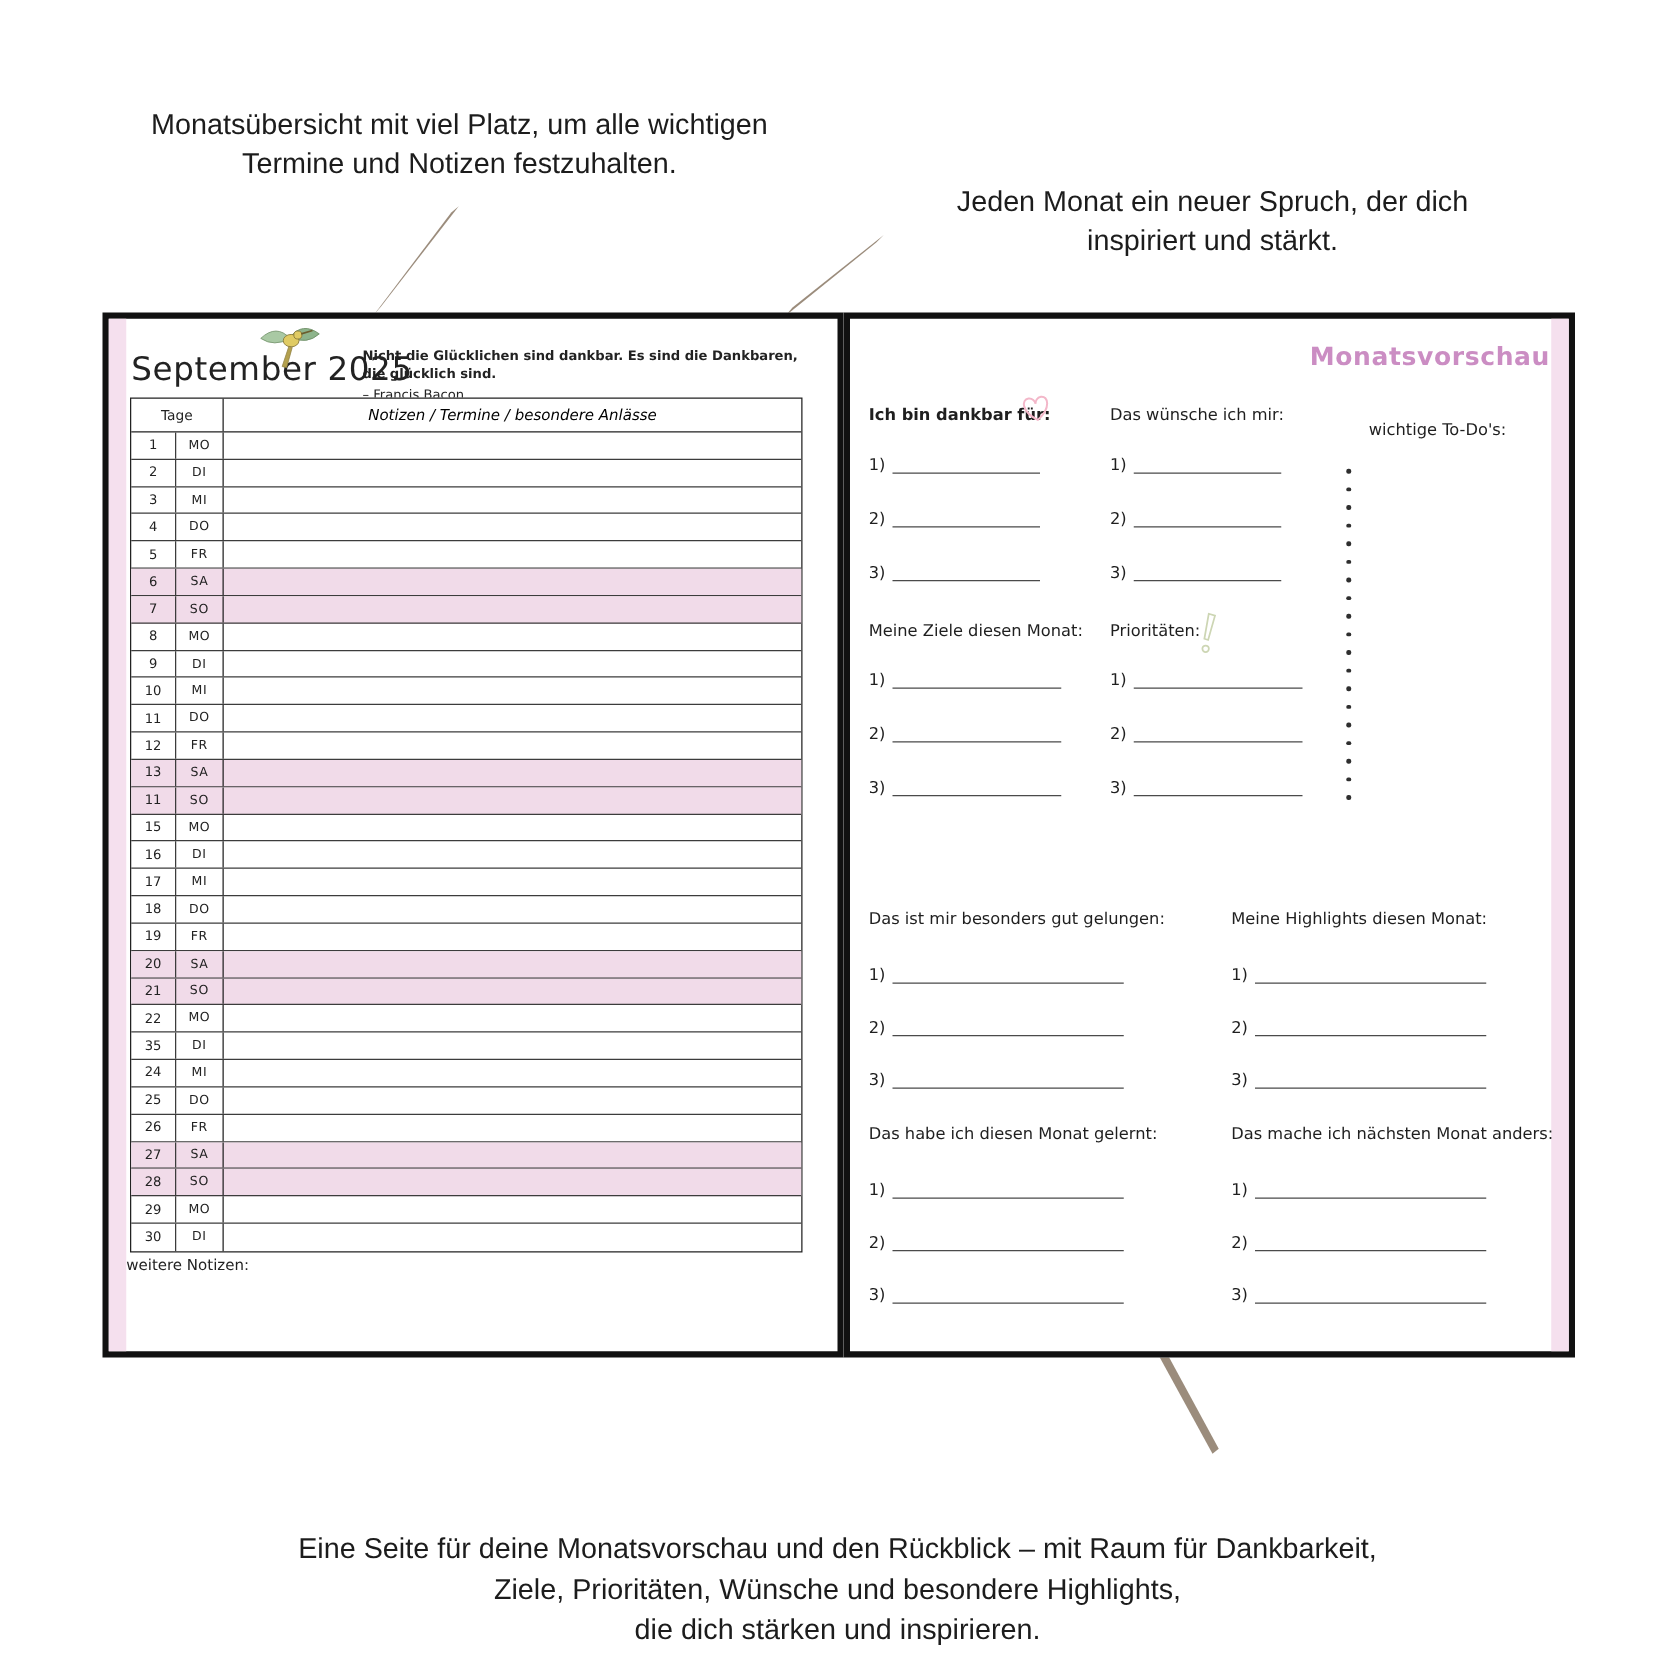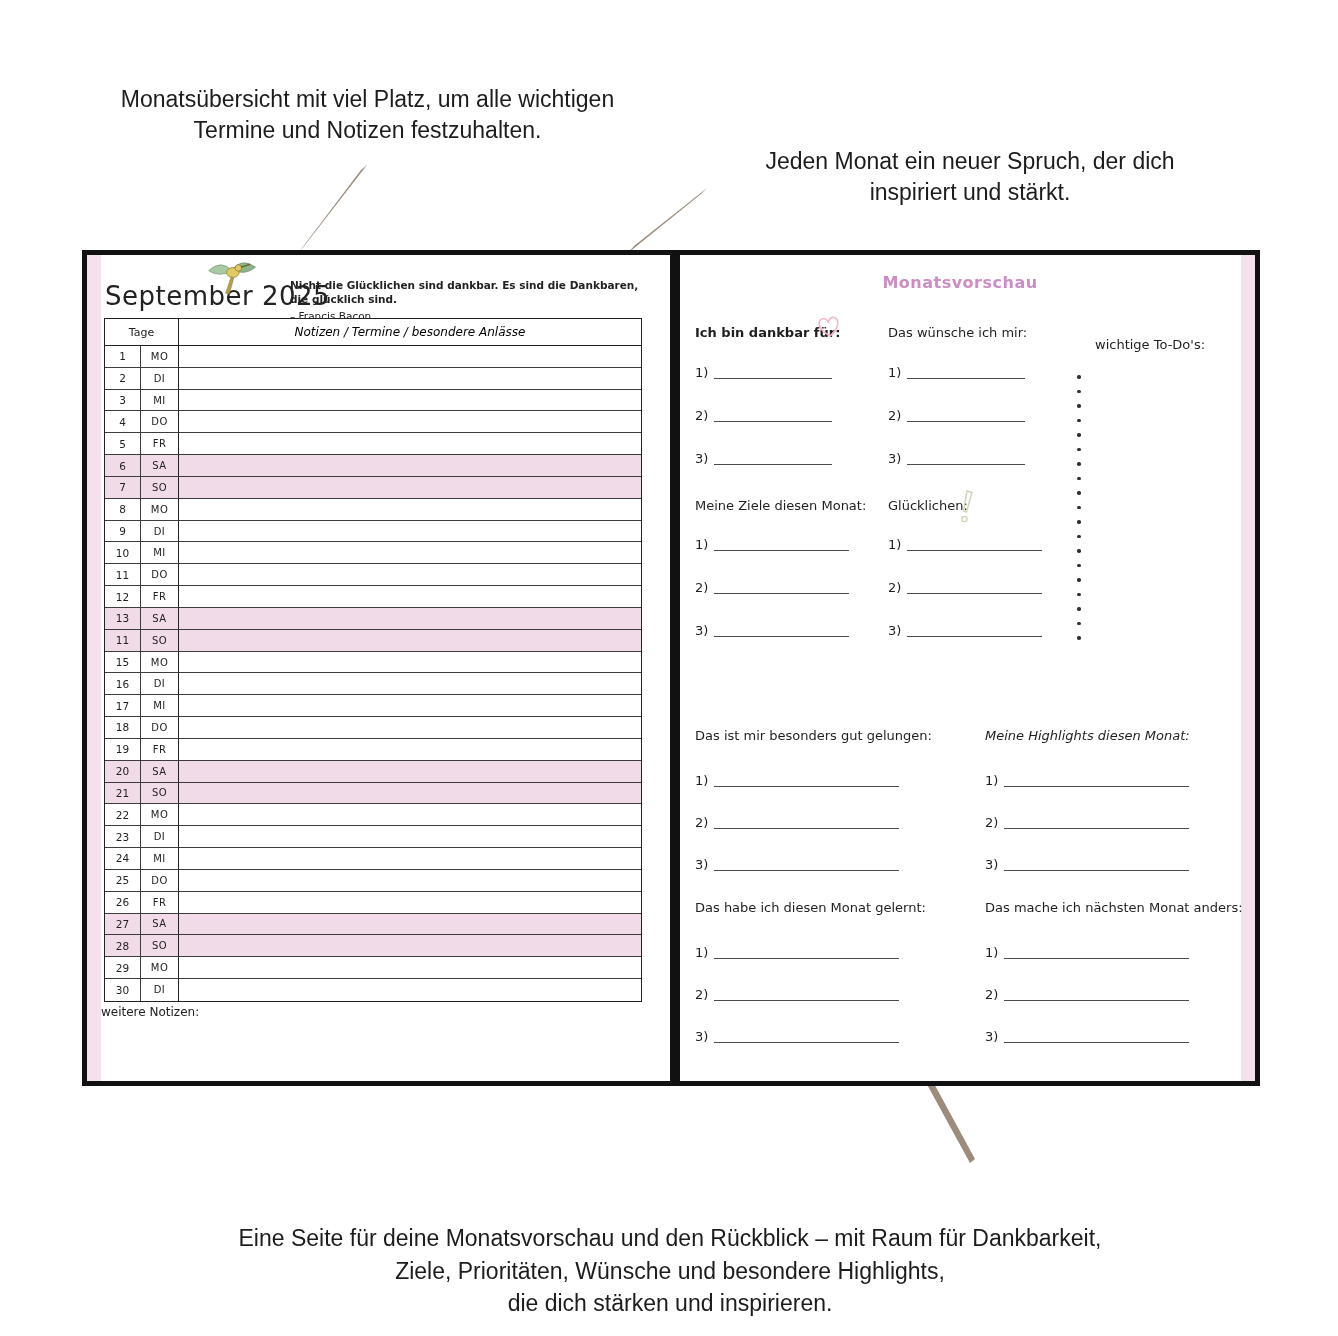--- a/index.html
+++ b/index.html
@@ -45,34 +45,34 @@
              border-bottom:1px solid #3c3c3c; }
   .cal-body .cal-row:last-child { border-bottom:none; }
   .cal-row.weekend { background:var(--weekend-row,#f1dbe9); }
   .c-day { border-right:1px solid #3c3c3c; display:flex; align-items:center;
            justify-content:center; font-size:10.5px; color:#222; }
   .c-wd  { border-right:1.5px solid #222; display:flex; align-items:center;
            justify-content:center; font-size:10px; letter-spacing:.5px; color:#222; }
   .further-notes { position:absolute; left:14px; top:750px; font-size:12px; color:#222; }
 
   
-  .pink-heading { position:absolute; left:0; width:560px; text-align:center;
-                  color:var(--heading-pink,#cb8dc3); font-size:16px; font-weight:bold;
+  .pink-heading { position:absolute; left:0; width:560px; text-align:right;
+                  color:var(--heading-pink,#cb8dc3); font-size:20px; font-weight:bold;
                   letter-spacing:.5px; }
   .h-preview { top:18px; }
   .h-review  { top:425px; }
 
   .lbl { position:absolute; font-size:13px; color:#1f1f1f; }
   .lbl-gratitude  { left:15px;  top:70px;font-weight:bold; }
   .lbl-wishes     { left:208px; top:70px; }
   .lbl-todos      { left:415px; top:82px; }
   .lbl-goals      { left:15px;  top:243px; }
   .lbl-priorities { left:208px; top:243px; }
   .lbl-success    { left:15px;  top:473px; }
-  .lbl-highlights { left:305px; top:473px;font-style:italic; }
+  .lbl-highlights { left:305px; top:473px; }
   .lbl-learned    { left:15px;  top:645px; }
   .lbl-change     { left:305px; top:645px; }
 
   .lines { position:absolute; }
   .line-item { display:flex; align-items:flex-end; gap:6px; }
   .line-item .num  { font-size:13px; color:#1f1f1f; line-height:1; }
   .line-item .rule { border-bottom:1.5px solid #4a4a4a; height:14px; display:inline-block; }
   .lines-preview .line-item { margin-bottom:29px; }
   .lines-review  .line-item { margin-bottom:28px; }
   .pos-gratitude  { left:15px;  top:110px; }
@@ -241,21 +241,21 @@
           <div class="c-day">21</div>
           <div class="c-wd">SO</div>
           <div class="c-note"></div>
         </div>
         <div class="cal-row">
           <div class="c-day">22</div>
           <div class="c-wd">MO</div>
           <div class="c-note"></div>
         </div>
         <div class="cal-row">
-          <div class="c-day">23</div>
+          <div class="c-day">35</div>
           <div class="c-wd">DI</div>
           <div class="c-note"></div>
         </div>
         <div class="cal-row">
           <div class="c-day">24</div>
           <div class="c-wd">MI</div>
           <div class="c-note"></div>
         </div>
         <div class="cal-row">
           <div class="c-day">25</div>
@@ -349,21 +349,21 @@
       <div class="dot"></div>
       <div class="dot"></div>
       <div class="dot"></div>
       <div class="dot"></div>
       <div class="dot"></div>
       <div class="dot"></div>
       <div class="dot"></div>
     </div>
 
   <div class="lbl lbl-goals">Meine Ziele diesen Monat:</div>
-  <div class="lbl lbl-priorities">Glücklichen:</div>
+  <div class="lbl lbl-priorities">Prioritäten:</div>
   <svg class="icon excl-icon" width="18" height="36" viewBox="0 0 18 36">
     <path d="M9,2 L14,3.5 L8.5,23 L5.5,22 Z" fill="none" stroke="#cdd6b4" stroke-width="1.4"></path>
     <circle cx="6.5" cy="30" r="2.6" fill="none" stroke="#cdd6b4" stroke-width="1.4"></circle>
   </svg>
 
   <div class="lines lines-preview pos-goals">
       <div class="line-item">
         <span class="num">1)</span>
         <span class="rule" style="width:135px"></span>
       </div>

